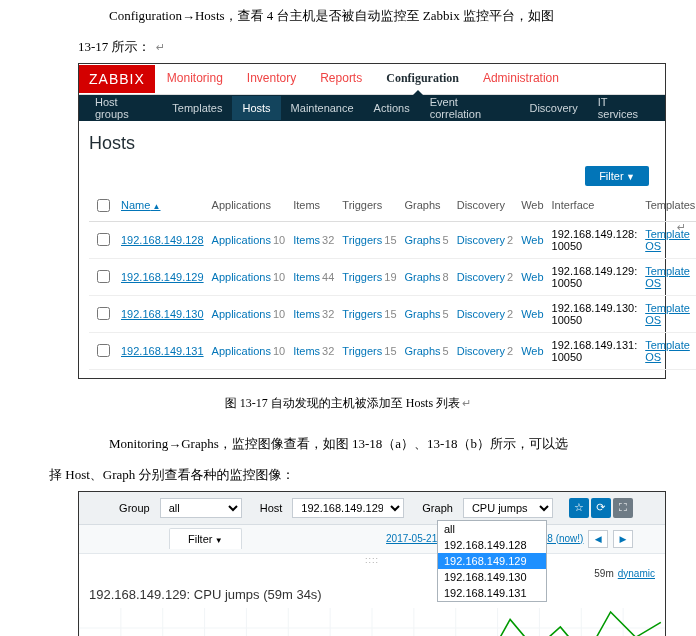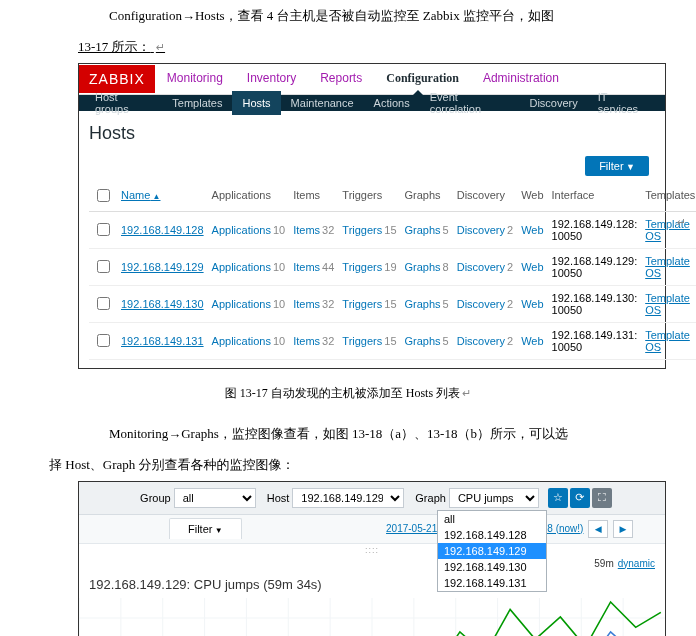--- a/index.html
+++ b/index.html
@@ -6,42 +6,42 @@
     .doc-text { font-family: "SimSun", serif; font-size: 13px; line-height: 1.8; padding: 4px 0; }
     .indent { margin-left: 109px; }
     .caption { text-align: center; font-family: Liberation Serif, serif; font-size: 12px; margin: 16px 0; }
     .return-mark { color: #888; font-size: 11px; margin-left: 2px; }
     .fig-wrap { margin-left: 78px; margin-right: 30px; position: relative; }
     .fig-border { border: 1px solid #333; }
     .side-arrow { position: absolute; right: -20px; top: 50%; color: #888; font-size: 11px; }
     .zbx-header { display: flex; align-items: center; background: #fff; border-bottom: 1px solid #ddd; height: 30px; }
     .zbx-logo { background: #d40000; color: #fff; font-weight: normal; padding: 6px 10px; font-size: 14px; letter-spacing: 1px; }
     .zbx-topnav { display: flex; }
-    .zbx-topnav a { padding: 8px 12px; color: #a21caf; text-decoration: none; font-size: 12px; }
+    .zbx-topnav a { padding: 8px 12px; color: #ef4444; text-decoration: none; font-size: 12px; }
     .zbx-topnav a.active { color: #1f2c33; font-weight: bold; position: relative; font-family: Liberation Serif, serif; }
     .zbx-topnav a.active::after { content: ""; position: absolute; bottom: -1px; left: 40%; border: 5px solid transparent; border-bottom-color: #0a2a3a; }
-    .zbx-subnav { background: #0a2a3a; color: #cdd6db; display: flex; padding: 0 6px; height: 16px; align-items: center; font-size: 11px; }
+    .zbx-subnav { background: #0a2a3a; color: #cdd6db; display: flex; padding: 0 6px; height: 26px; align-items: center; font-size: 11px; }
     .zbx-subnav a { color: #cdd6db; padding: 6px 10px; text-decoration: none; }
     .zbx-subnav a.active { background: #13445d; color: #fff; }
     .zbx-page { background: #fff; padding: 8px 10px; }
     .zbx-title { font-size: 18px; font-weight: normal; margin: 4px 0 8px; color: #1f2c33; }
     .filter-row { text-align: right; padding: 4px 6px; }
     .filter-btn { background: #0275b8; color: #fff; border: none; padding: 4px 14px; font-size: 11px; border-radius: 2px; }
     .filter-btn::after { content: " ▼"; font-size: 9px; }
     .ztable { width: 100%; border-collapse: collapse; font-size: 11px; }
     .ztable th { text-align: left; padding: 6px 4px; border-bottom: 1px solid #ddd; color: #555; font-weight: normal; }
     .ztable td { padding: 6px 4px; border-bottom: 1px solid #eee; }
     .ztable th:first-child, .ztable td:first-child { width: 16px; text-align: center; }
     .link { color: #0275b8; text-decoration: none; }
     .link-u { color: #0275b8; text-decoration: underline; }
     .sort-asc::after { content: " ▲"; font-size: 8px; }
     .cnt { color: #888; margin-left: 2px; }
     
     .fig2 { margin-left: 78px; margin-right: 30px; border: 1px solid #333; background: #fff; overflow: hidden; position: relative; height: 253px; }
-    .toolbar { background: #eef1f3; border-bottom: 1px solid #d7dde2; padding: 6px 8px; display: flex; align-items: center; justify-content: center; gap: 3px; font-size: 11px; }
+    .toolbar { background: #eef1f3; border-bottom: 1px solid #d7dde2; padding: 6px 8px; display: flex; align-items: center; justify-content: center; gap: 10px; font-size: 11px; }
     .toolbar label { margin-left: 8px; }
     .toolbar select, .toolbar input { font-size: 11px; border: 1px solid #c5ccd3; padding: 2px 4px; background: #fff; }
     .tb-btns { display: flex; gap: 2px; margin-left: 6px; }
     .tb-btn { width: 20px; height: 20px; background: #0275b8; color: #fff; display: flex; align-items: center; justify-content: center; border-radius: 2px; font-size: 11px; }
     .tb-btn.grey { background: #6e7b85; }
     .dropdown-open { position: absolute; top: 28px; left: 358px; border: 1px solid #aab3bb; background: #fff; font-size: 11px; width: 108px; z-index: 5; }
     .dropdown-open div { padding: 2px 6px; }
     .dropdown-open .sel { background: #1e90ff; color: #fff; }
     .subbar { background: #f7f9fa; border-bottom: 1px solid #e3e8ec; height: 28px; display: flex; align-items: center; position: relative; }
     .filter-tab { background: #fff; border: 1px solid #d7dde2; border-bottom: none; padding: 4px 18px; margin-left: 90px; font-size: 11px; border-radius: 2px 2px 0 0; }
@@ -53,21 +53,21 @@
     .duration-row { text-align: right; padding: 2px 10px; font-size: 10px; color: #333; }
     .duration-row .u { text-decoration: underline; color: #0275b8; margin-left: 4px; }
     .chart-title { font-size: 13px; padding: 6px 10px; color: #333; background:#fff; }
     .chart-area { position: relative; height: 120px; background: #fff; overflow: hidden; }
     .chart-area .grid line { stroke: #f2f5f7; stroke-width:1; }
   </style>
 </head>
 <body>
 
 <div class="doc-text indent"><span>Configuration→Hosts，查看 4 台主机是否被自动监控至 Zabbix 监控平台，如图</span></div>
-<div class="doc-text" style="margin-left:78px;text-decoration:underline;"><span>13-17 所示：</span> <span class="return-mark">↵</span></div>
+<div class="doc-text" style="margin-left:78px;"><span>13-17 所示：</span> <span class="return-mark">↵</span></div>
 
 <div class="fig-wrap">
   <div class="fig-border">
 
     <div class="zbx-header">
       <div class="zbx-logo">ZABBIX</div>
       <div class="zbx-topnav">
         <a>Monitoring</a>
         <a>Inventory</a>
         <a>Reports</a>

